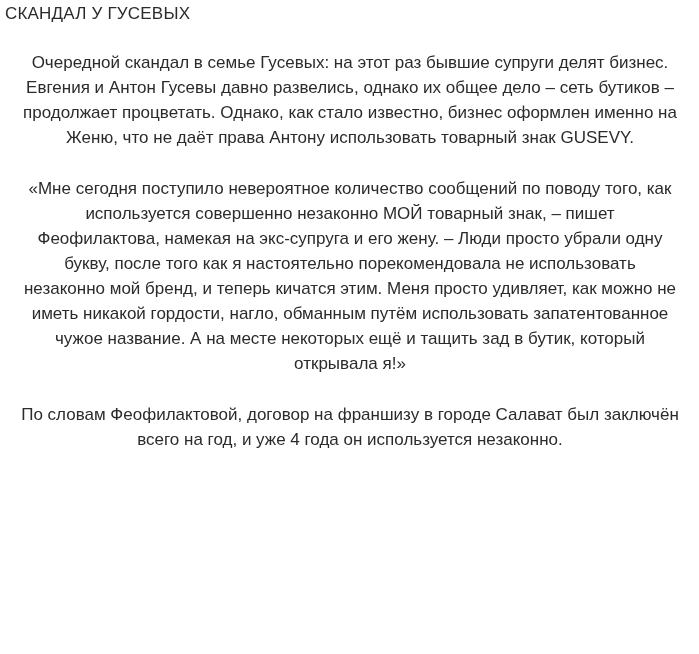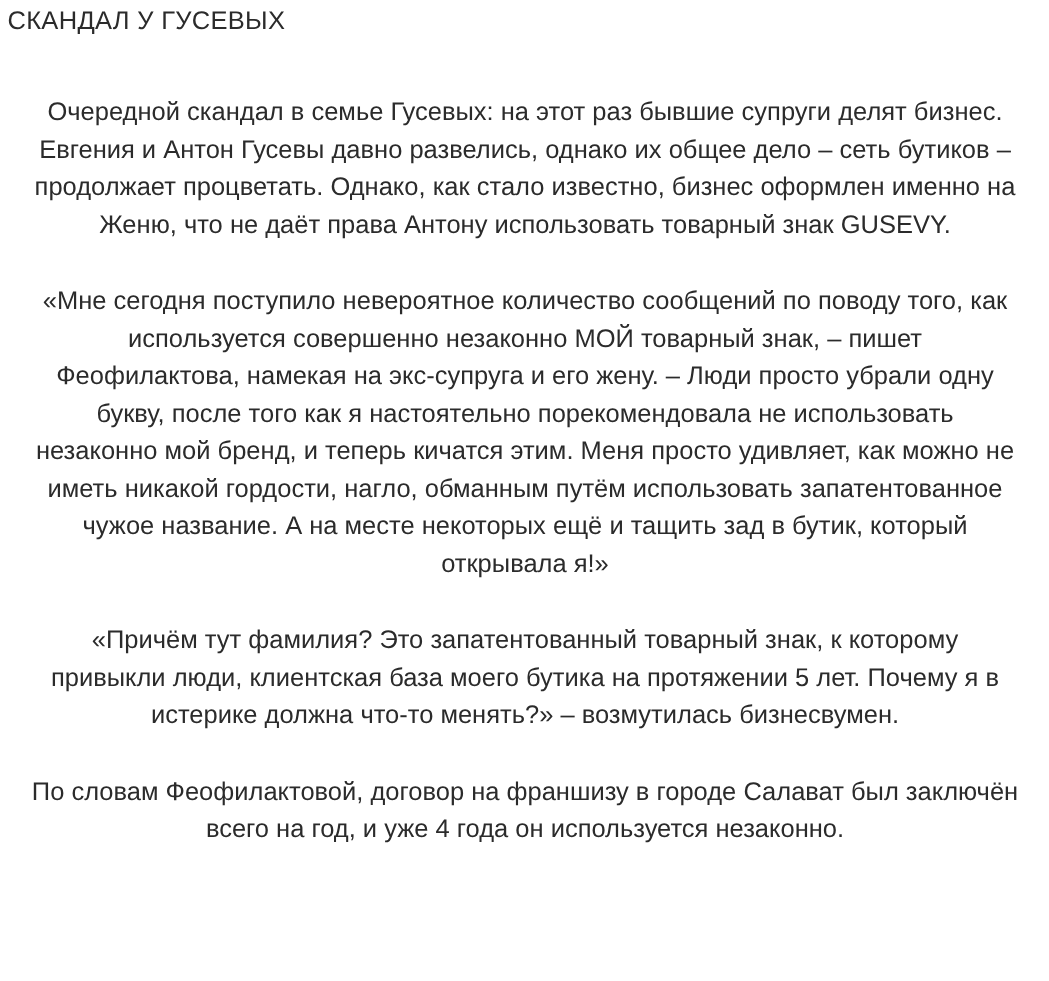--- a/index.html
+++ b/index.html
@@ -16,21 +16,21 @@
   }
   .article {
     padding: 1px 4px 0 5px;
     box-sizing: border-box;
     width: 699px;
   }
   .article-title {
     font-size: 17px;
     font-weight: 400;
     line-height: 25px;
-    margin: 0 0 36px 0;
+    margin: 0 0 24px 0;
     white-space: pre;
     letter-spacing: 0.2px;
   }
   .article-paragraph {
     font-size: 17px;
     font-weight: 400;
     line-height: 25px;
     margin: 0 0 26px 0;
     white-space: pre;
     text-align: center;
@@ -53,19 +53,16 @@
   <p class="article-paragraph">«Мне сегодня поступило невероятное количество сообщений по поводу того, как
 используется совершенно незаконно МОЙ товарный знак, – пишет
 Феофилактова, намекая на экс-супруга и его жену. – Люди просто убрали одну
 букву, после того как я настоятельно порекомендовала не использовать
 незаконно мой бренд, и теперь кичатся этим. Меня просто удивляет, как можно не
 иметь никакой гордости, нагло, обманным путём использовать запатентованное
 чужое название. А на месте некоторых ещё и тащить зад в бутик, который
 открывала я!»</p>
 
 
-  <p class="article-paragraph">«Причём тут фамилия? Это запатентованный товарный знак, к которому
-привыкли люди, клиентская база моего бутика на протяжении 5 лет. Почему я в
-истерике должна что-то менять?» – возмутилась бизнесвумен.</p>
 
   <p class="article-paragraph">По словам Феофилактовой, договор на франшизу в городе Салават был заключён
 всего на год, и уже 4 года он используется незаконно.</p>
 </div>
 
 </body></html>

